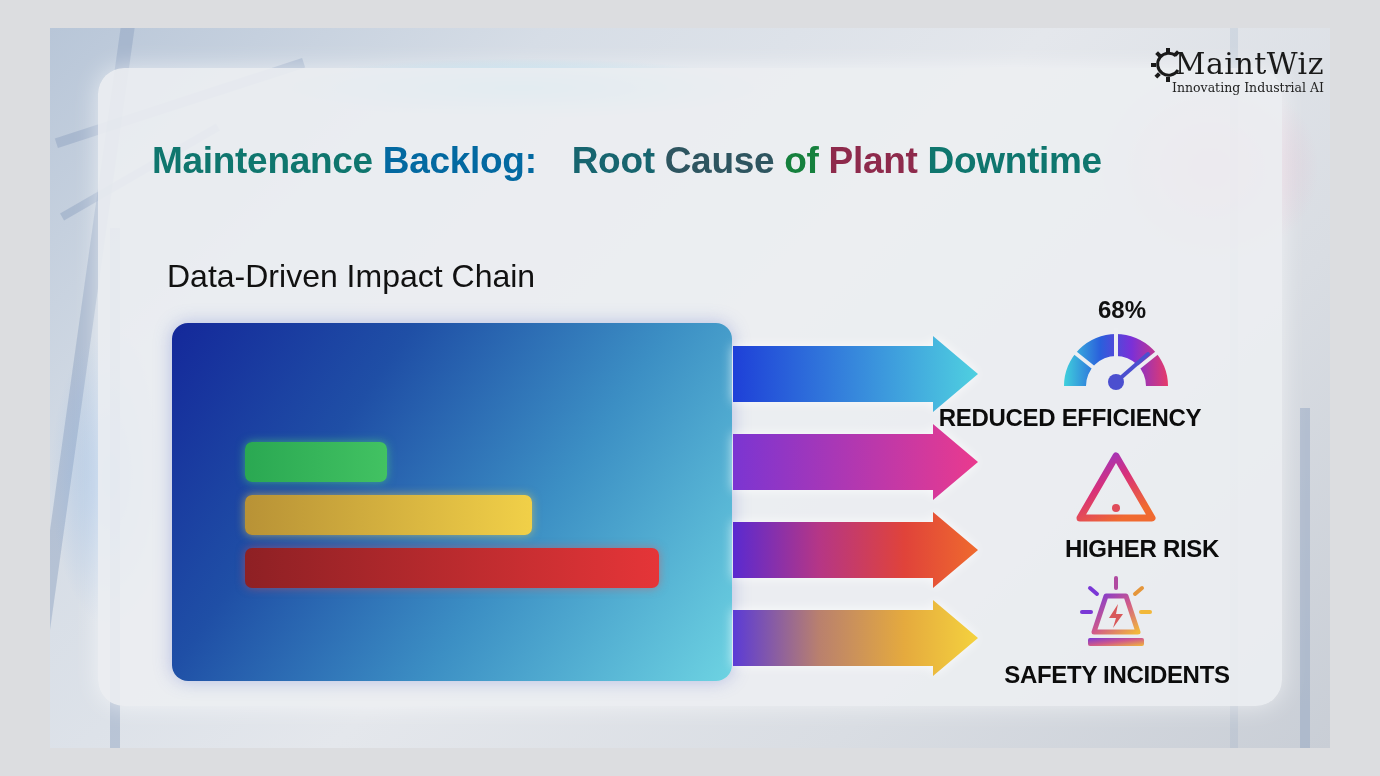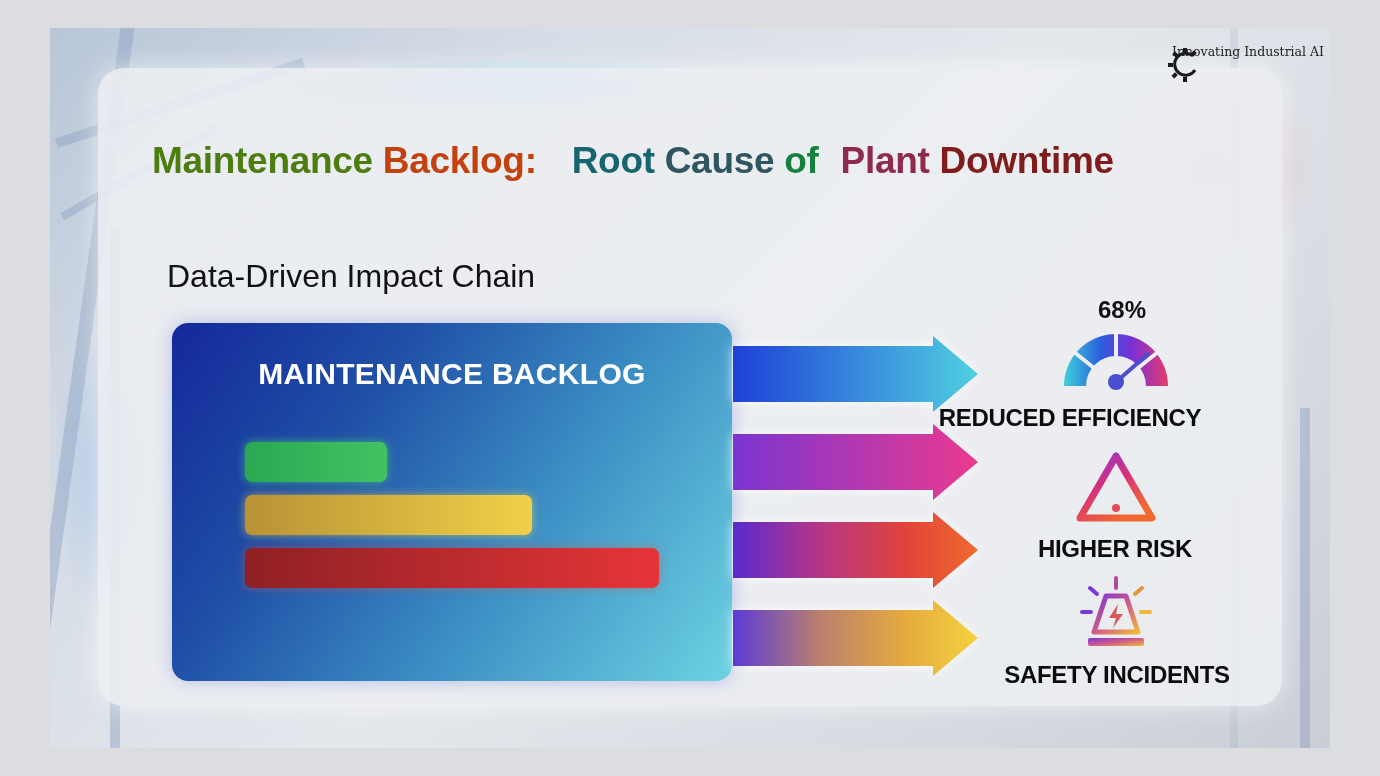--- a/index.html
+++ b/index.html
@@ -10,22 +10,22 @@
   .photo .glow { position:absolute; left:220px; top:30px; width:500px; height:60px; background:radial-gradient(ellipse at center, rgba(90,200,235,0.6), rgba(90,200,235,0) 70%); }
   .photo .glow2 { position:absolute; right:10px; top:40px; width:220px; height:200px; background:radial-gradient(ellipse at center, rgba(240,160,190,0.55), rgba(240,160,190,0) 70%); }
   .photo .glow3 { position:absolute; left:0px; top:300px; width:120px; height:300px; background:radial-gradient(ellipse at center, rgba(120,170,230,0.45), rgba(120,170,230,0) 70%); }
   .card { position:absolute; left:98px; top:68px; width:1184px; height:638px; border-radius:26px;
     background:rgba(236,238,242,0.9); box-shadow:0 0 24px rgba(255,255,255,0.6); }
   .logo { position:absolute; right:56px; top:46px; text-align:right; }
   .logo .gear { position:absolute; left:-4px; top:2px; width:34px; height:34px; }
   .logo .name { font-family:"DejaVu Serif", serif; font-size:30px; color:#1a1a1a; letter-spacing:0.5px; padding-left:20px; line-height:36px; }
   .logo .tag { font-family:"DejaVu Serif", serif; font-size:12.5px; color:#222; margin-top:-2px; }
   .title { position:absolute; left:152px; top:140px; font-size:37px; font-weight:bold; white-space:nowrap; letter-spacing:-0.3px; }
-  .title .t1 { color:#4d7c0f; } .title .t2 { color:#c2410c; } .title .t3 { color:#17656f;margin-left:25px; } .title .t4 { color:#2e5560;margin-top:36px; }
-  .title .t5 { color:#15803d; } .title .t6 { color:#8e2a4c;margin-left:12px; } .title .t7 { color:#7f1d1d; }
+  .title .t1 { color:#0f766e; } .title .t2 { color:#0369a1; } .title .t3 { color:#17656f;margin-left:25px; } .title .t4 { color:#2e5560;margin-top:36px; }
+  .title .t5 { color:#15803d; } .title .t6 { color:#8e2a4c; } .title .t7 { color:#0f766e; }
   .subtitle { position:absolute; left:167px; top:258px; font-size:32px; color:#111; }
   .backlog { position:absolute; left:172px; top:323px; width:560px; height:358px; border-radius:16px;
     background: linear-gradient(125deg,#14289a 0%,#1f4fa6 30%,#3c8fc4 62%,#6dd3e2 100%);
     box-shadow: 0 0 18px rgba(80,100,200,0.35); }
   .backlog .hdr { position:absolute; left:0; width:100%; top:34px; text-align:center; color:#fff; font-weight:bold; font-size:30px; letter-spacing:0.3px; }
   .bar { position:absolute; left:73px; height:40px; border-radius:7px; }
   .bar.g { top:119px; width:142px; background:linear-gradient(90deg,#2aa852,#42c262); box-shadow:0 0 10px rgba(80,220,120,0.6); }
   .bar.y { top:172px; width:287px; background:linear-gradient(90deg,#b89236,#f1d048); box-shadow:0 0 10px rgba(240,210,80,0.6); }
   .bar.r { top:225px; width:414px; background:linear-gradient(90deg,#8e2024,#e53538); box-shadow:0 0 10px rgba(230,80,80,0.5); }
   .arrow { position:absolute; left:733px; width:247px; height:80px; }
@@ -58,37 +58,37 @@
     </g>
     <g fill="#1a1a1a">
       <rect x="15" y="0" width="4" height="5"></rect>
       <rect x="5" y="4" width="4" height="5" transform="rotate(-45 7 6)"></rect>
       <rect x="0" y="15" width="5" height="4"></rect>
       <rect x="5" y="25" width="4" height="5" transform="rotate(45 7 27)"></rect>
       <rect x="15" y="29" width="4" height="5"></rect>
       <rect x="24" y="3" width="4" height="5" transform="rotate(45 26 5)"></rect>
     </g>
   </svg>
+  <div class="name">MaintWiz</div>
   <div class="tag">Innovating Industrial AI</div>
 </div>
 
 <div class="title">
   <span class="t1">Maintenance</span>
   <span class="t2">Backlog:</span>
   <span class="t3">Root</span>
   <span class="t4">Cause</span>
   <span class="t5">of</span>
   <span class="t6">Plant</span>
   <span class="t7">Downtime</span>
 </div>
 
 <div class="subtitle">Data-Driven Impact Chain</div>
 
 <div class="backlog">
-  <div class="hdr">MAINTENANCE BACKLOG</div>
   <div class="bar g"></div>
   <div class="bar y"></div>
   <div class="bar r"></div>
 </div>
 
 <div class="arrow" style="top:334px;">
   <svg width="247" height="80" viewBox="0 0 247 80">
     <defs>
         <linearGradient id="a1" x1="0" x2="1">
           <stop offset="0" stop-color="#1e40d8"></stop>
@@ -162,21 +162,21 @@
       <linearGradient id="wg" x1="0" y1="0" x2="0.6" y2="1">
         <stop offset="0" stop-color="#8a36d6"></stop>
         <stop offset="0.5" stop-color="#d8307a"></stop>
         <stop offset="1" stop-color="#f06a30"></stop>
       </linearGradient>
     </defs>
   <path d="M42 6 L78 68 H6 Z" fill="none" stroke="url(#wg)" stroke-width="7" stroke-linejoin="round"></path>
   <line x1="42" y1="28" x2="42" y2="48" stroke="url(#wg)" stroke-width="7" stroke-linecap="round"></line>
   <circle cx="42" cy="58" r="4" fill="#e04c5a"></circle>
 </svg>
-<div class="impact" style="left:965px;top:535px;">HIGHER RISK</div>
+<div class="impact" style="left:992px;top:535px;">HIGHER RISK</div>
 
 <svg class="icon" style="left:1078px;top:574px;" width="76" height="80" viewBox="0 0 76 80">
   <defs>
       <linearGradient id="bg" x1="0" y1="0" x2="1" y2="1">
         <stop offset="0" stop-color="#7a38d6"></stop>
         <stop offset="0.5" stop-color="#d05a8a"></stop>
         <stop offset="1" stop-color="#f2b83a"></stop>
       </linearGradient>
     </defs>
   <g stroke-width="4" stroke-linecap="round">

